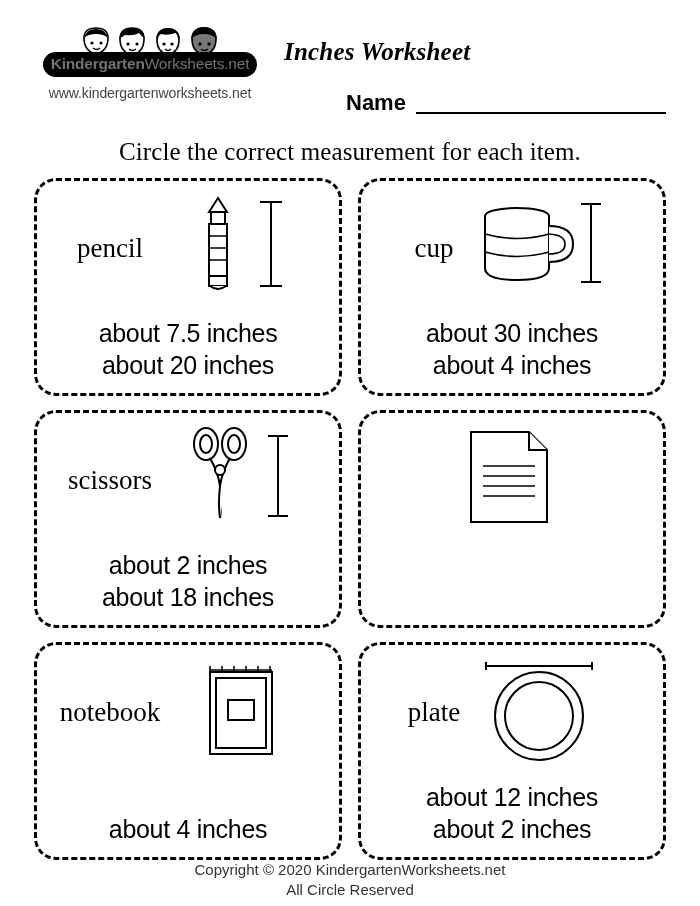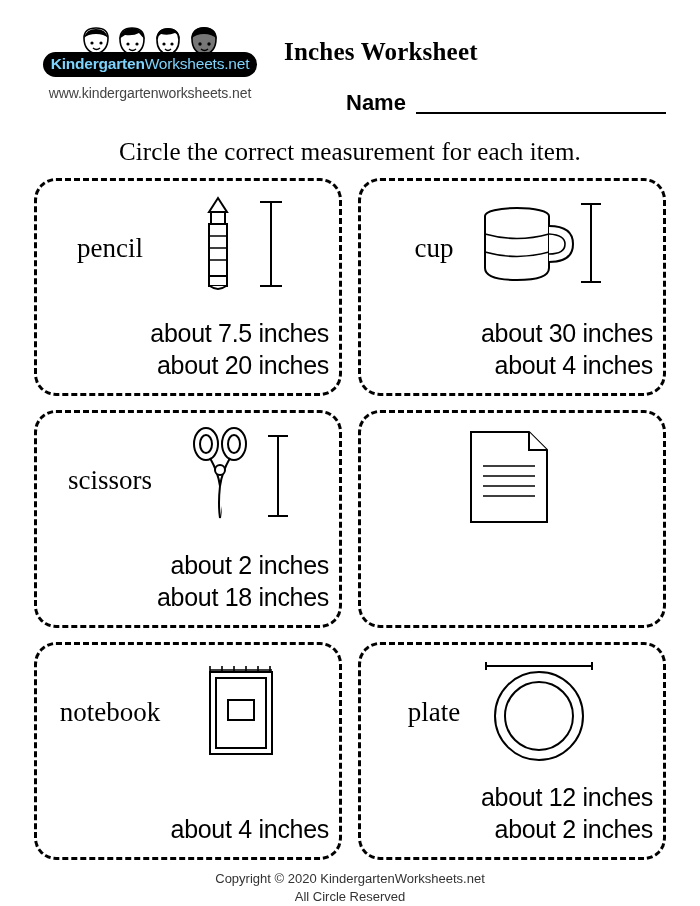--- a/index.html
+++ b/index.html
@@ -45,21 +45,21 @@
     height: 30px;
     margin-bottom: -4px;
   }
   .kid {
     width: 40px;
     height: 30px;
     margin: 0 -2px;
   }
   .logo-pill {
     background: #000;
-    color: #7dd3fc;
+    color: #737373;
     border-radius: 14px;
     font-family: "Liberation Sans", sans-serif;
     font-size: 15.5px;
     font-weight: bold;
     letter-spacing: -0.2px;
     padding: 4px 8px 5px 8px;
     display: inline-block;
     line-height: 1;
     white-space: nowrap;
   }
@@ -75,20 +75,21 @@
   .title-block {
     flex: 1 1 auto;
     padding-left: 18px;
     padding-top: 12px;
   }
   .worksheet-title {
     font-size: 25px;
     letter-spacing: 0.2px;
     margin: 0 0 14px 0;
     font-family: "Liberation Serif", serif;
+    font-style: italic;
   }
   .name-row {
     display: flex;
     margin-top: 26px;
     padding-left: 62px;
   }
   .name-label {
     font-family: "Liberation Sans", sans-serif;
     font-size: 22px;
     font-weight: bold;
@@ -143,37 +144,36 @@
   }
   .item-art {
     width: 150px;
     height: 116px;
     flex: 0 0 auto;
     display: flex;
     align-items: center;
     justify-content: center;
   }
   .choices {
-    text-align: right;
+    text-align: center;
     padding-bottom: 6px;
   }
   .choice {
     font-family: "Liberation Sans", sans-serif;
     font-size: 25px;
     line-height: 1.28;
     letter-spacing: -0.3px;
   }
 
   
   .footer {
     text-align: center;
     font-family: "Liberation Sans", sans-serif;
-    font-size: 13px;
+    font-size: 15px;
     color: #333;
-    margin-top: 10px;
     line-height: 1.35;
   }
 </style>
 </head>
 <body>
 
 <div class="page">
 
   <div class="header">
 

